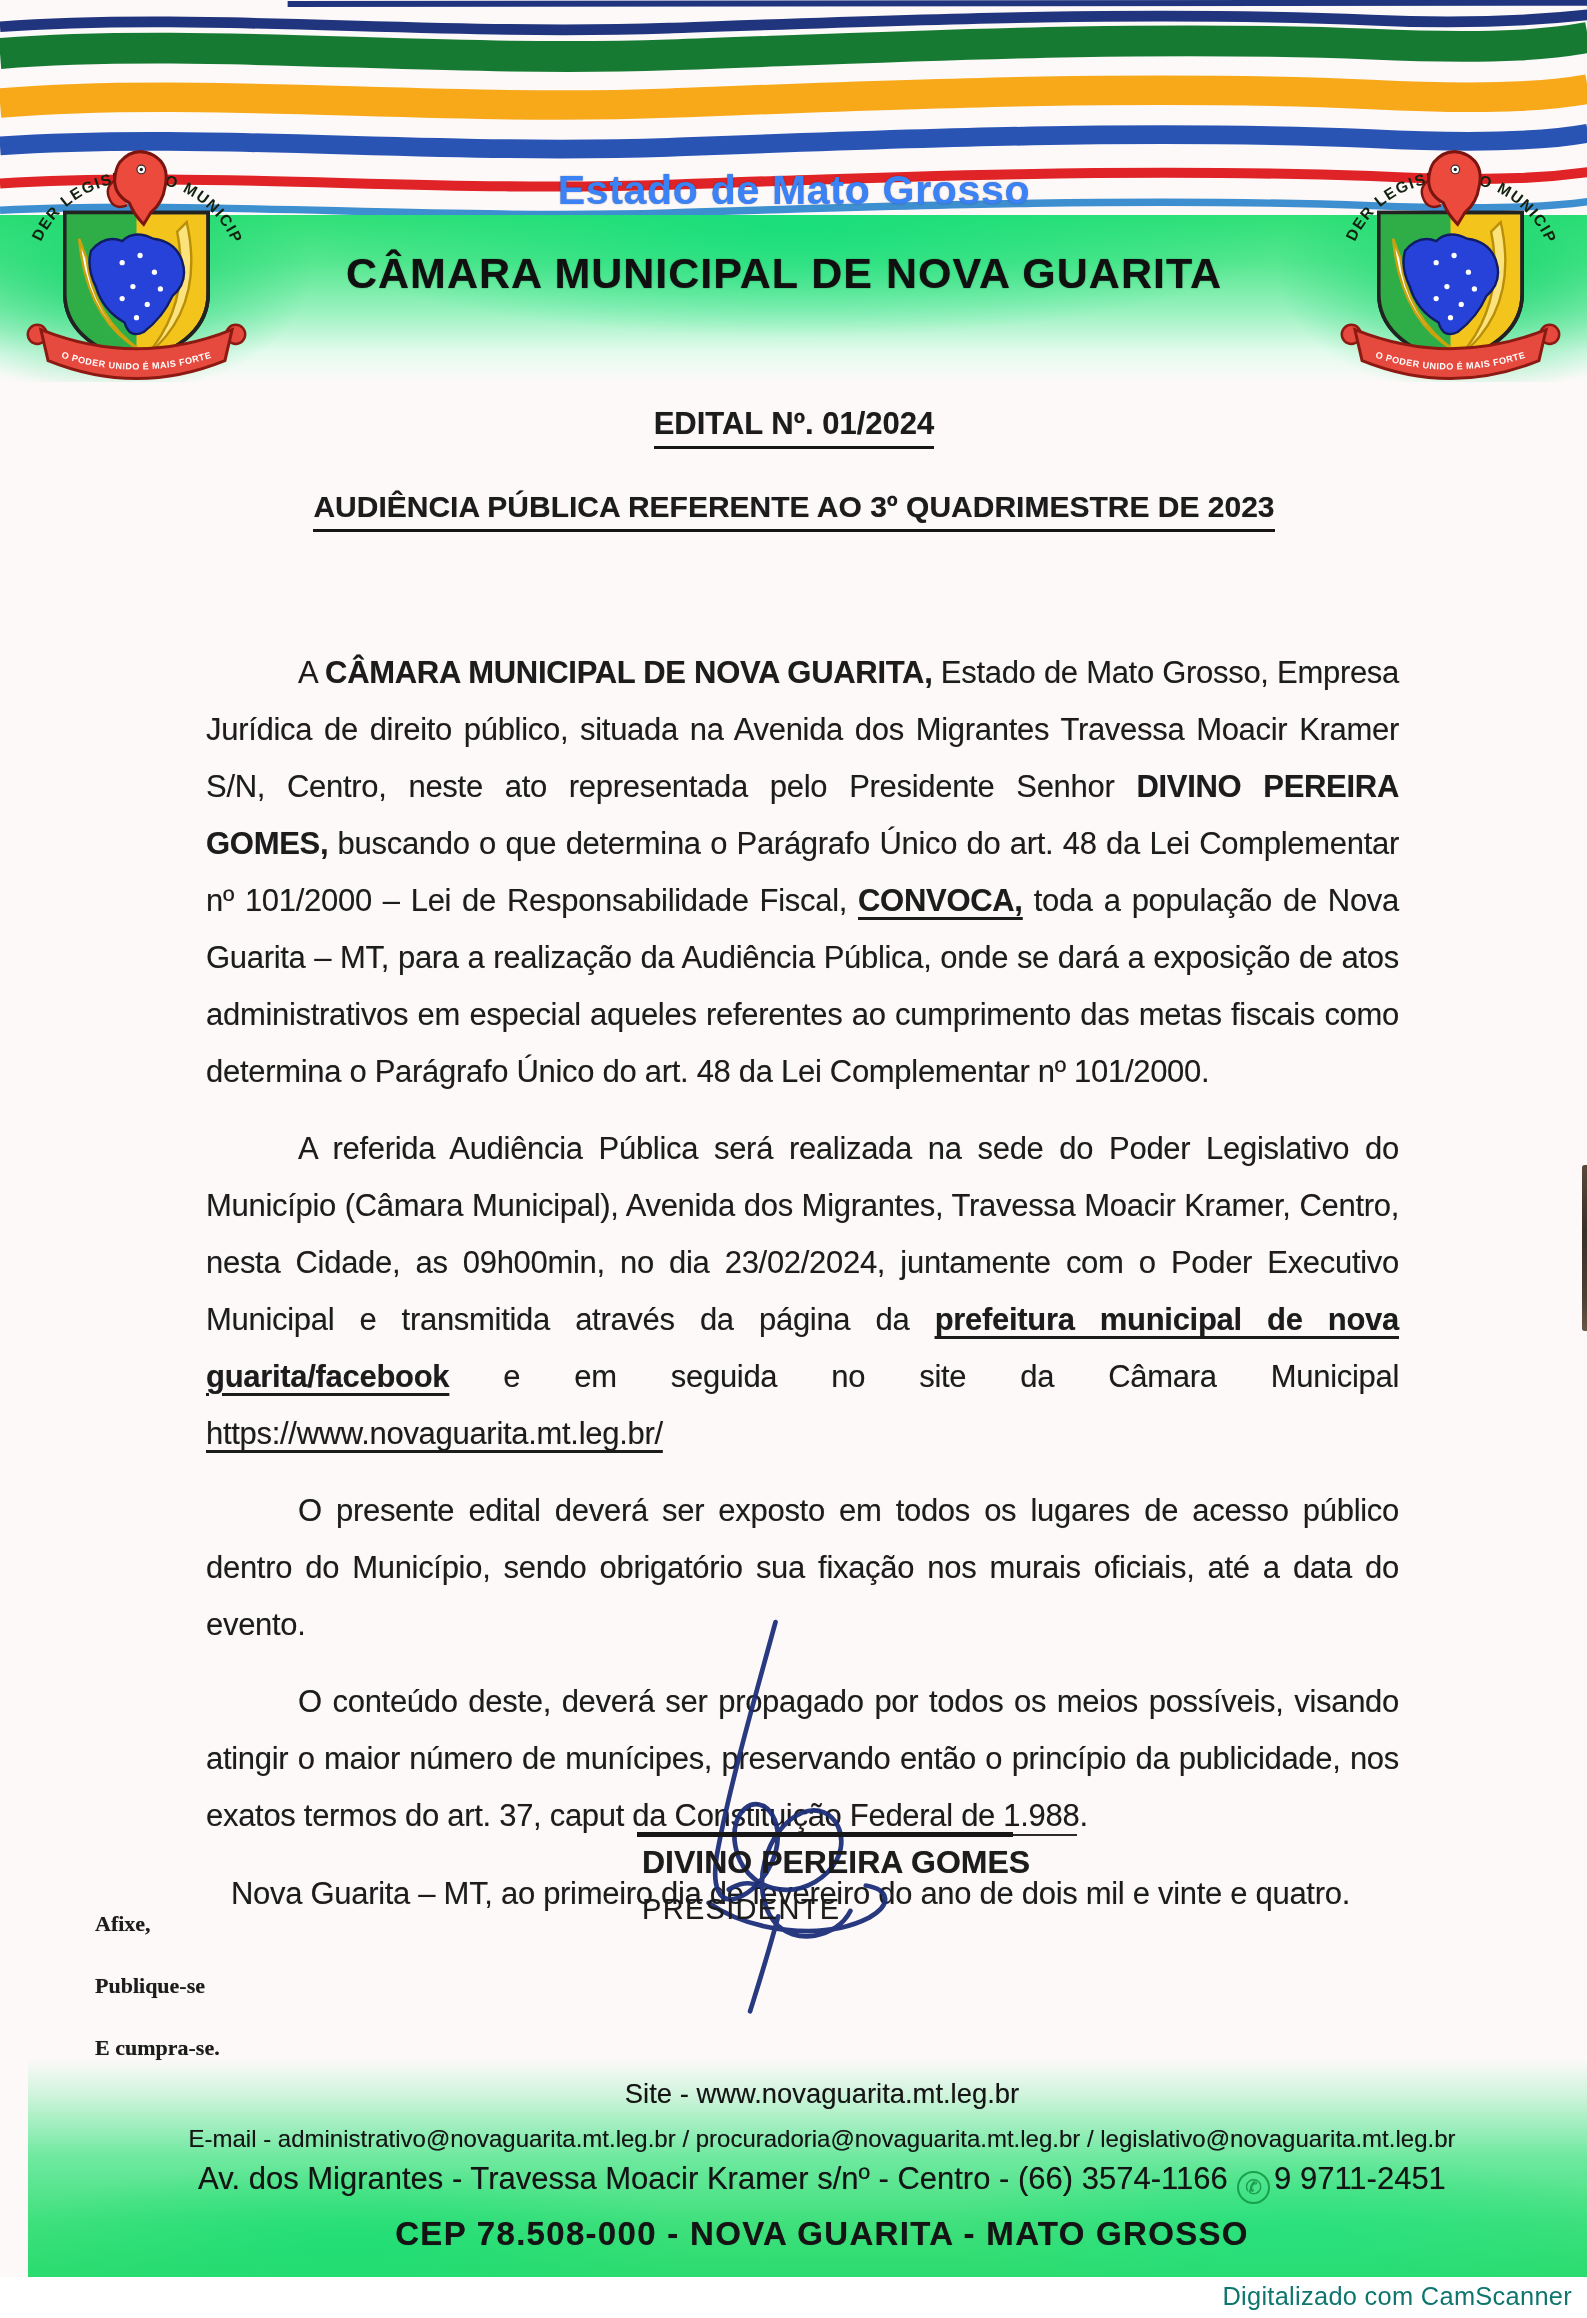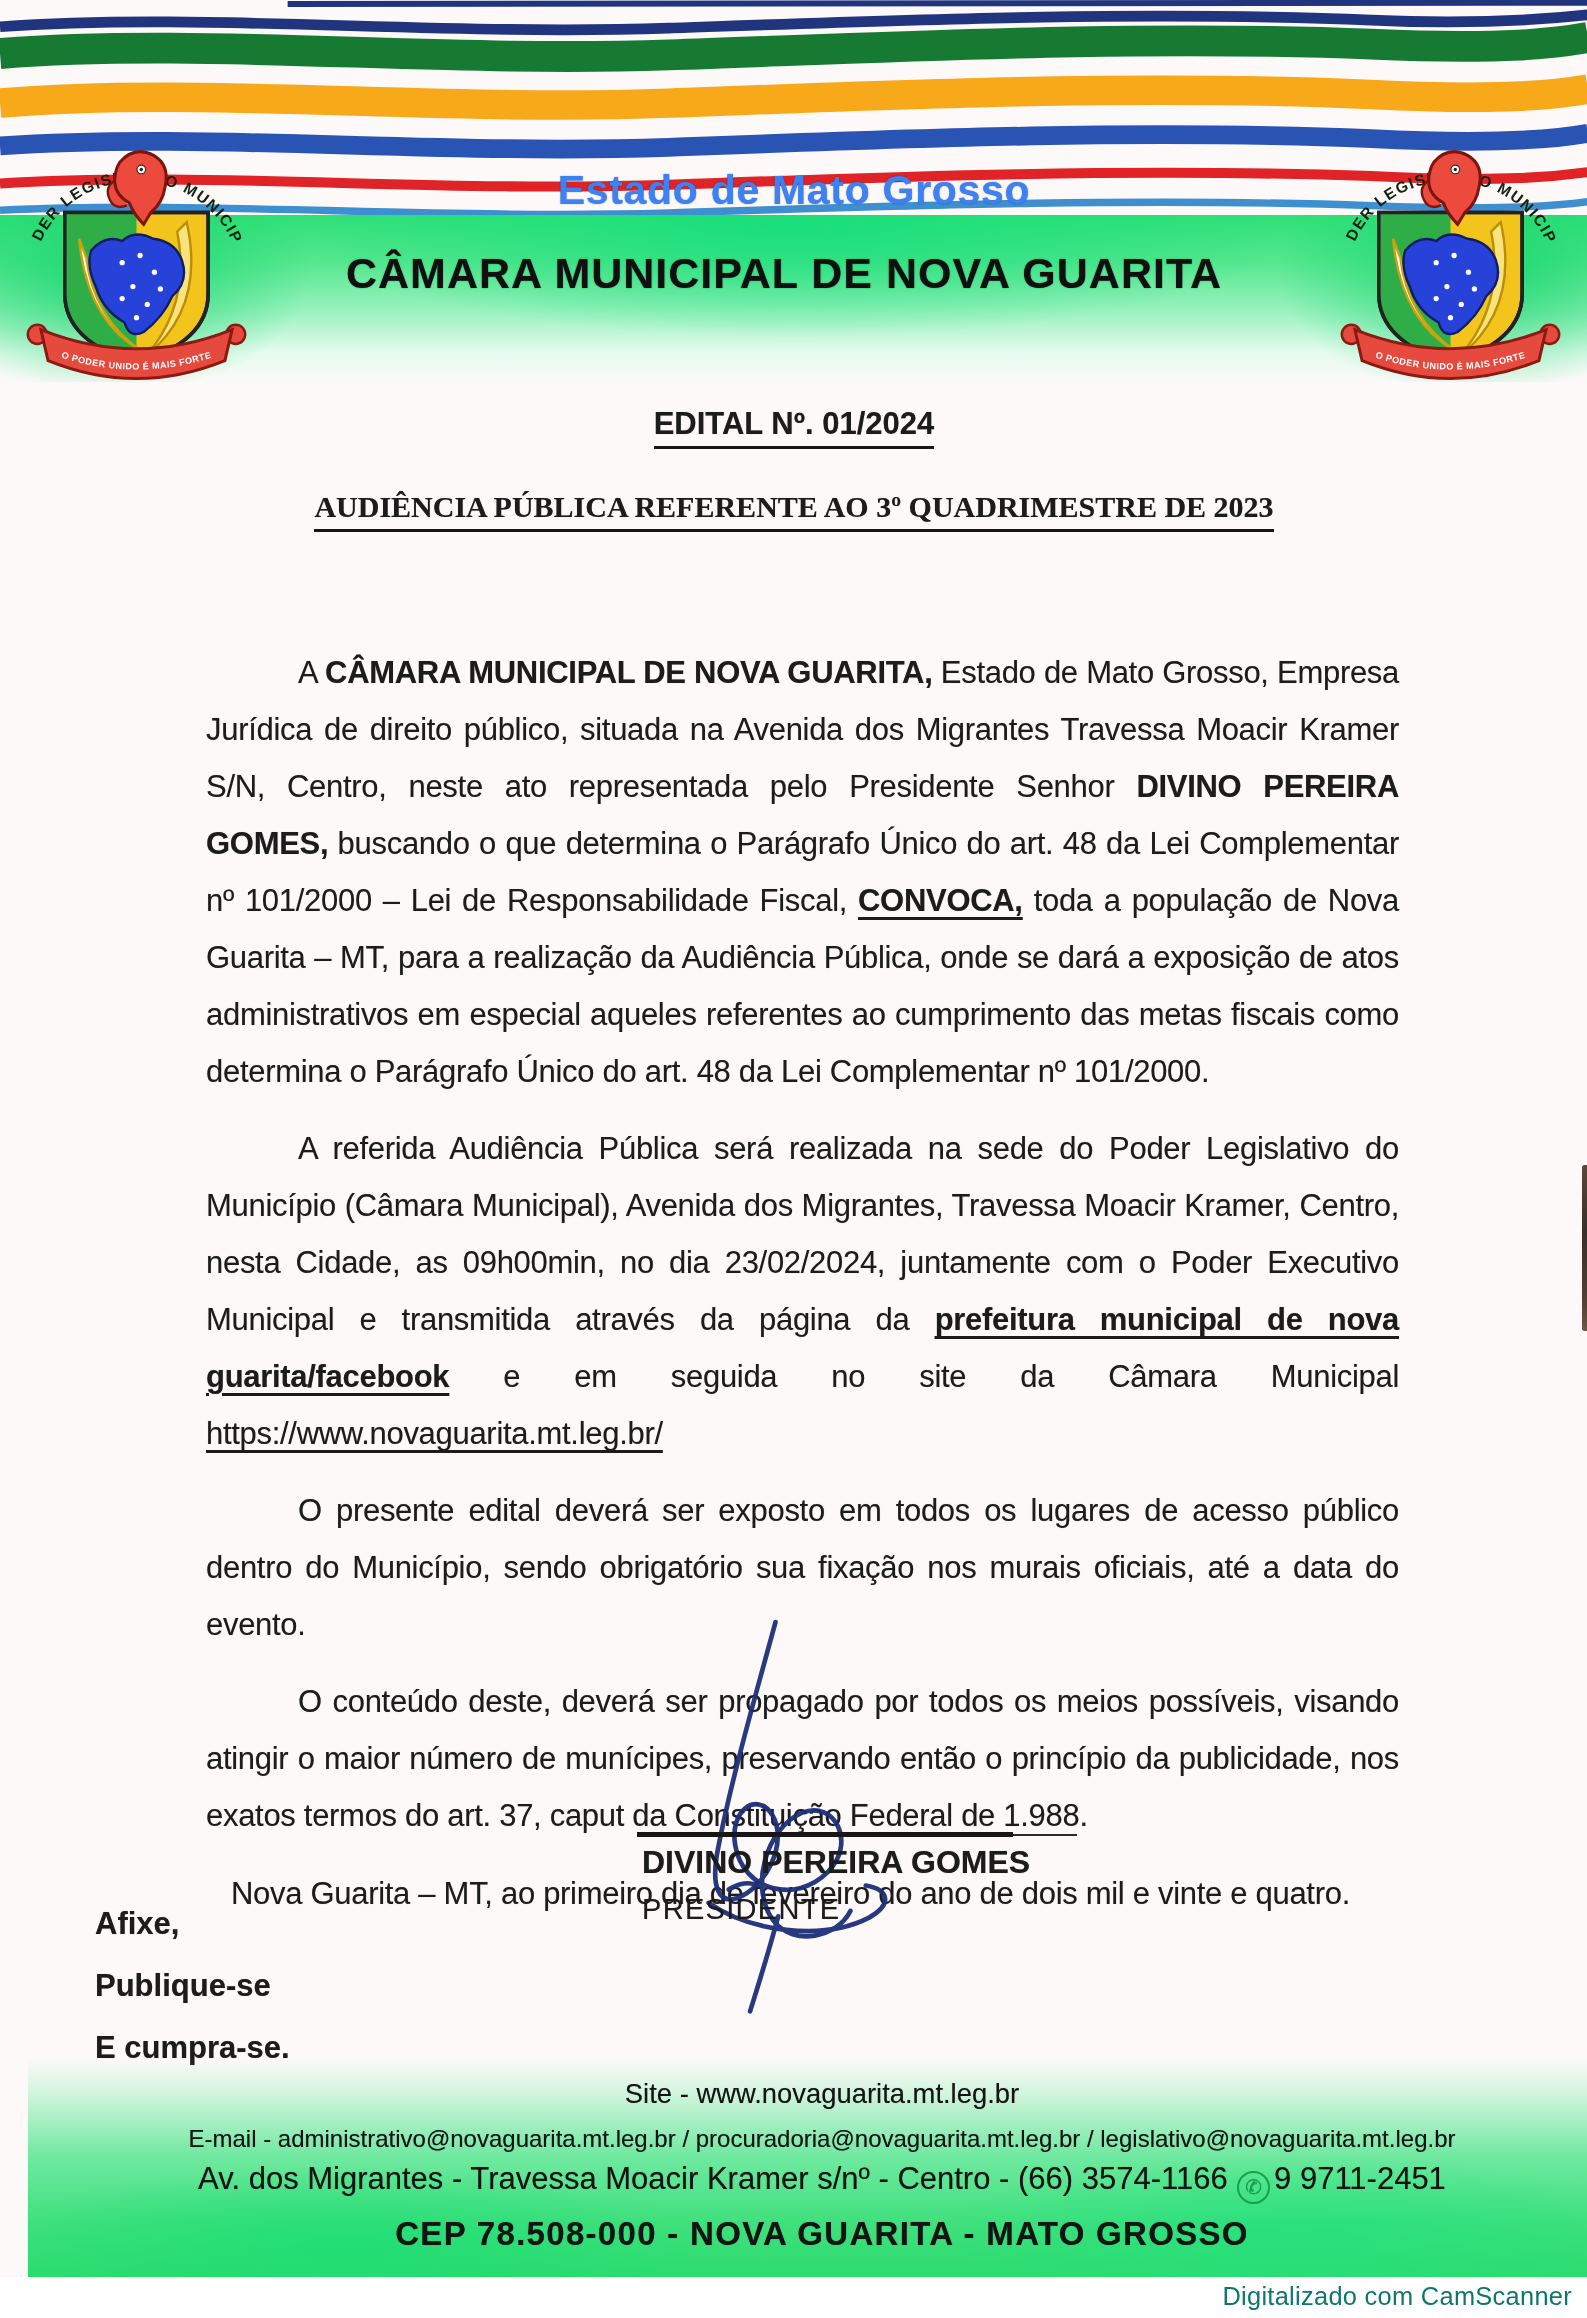--- a/index.html
+++ b/index.html
@@ -42,21 +42,21 @@
     letter-spacing:1px;text-shadow:0 0 1.3px rgba(0,0,0,.5);
   }
   
   .content{position:absolute;top:391px;left:0;width:1588px;}
   .h-center{text-align:center;}
   .edital-no{margin-top:14.7px;font-size:31px;font-weight:bold;}
   .edital-no span, .subject span{
     display:inline-block;border-bottom:3.3px solid #161616;padding-bottom:4.7px;
     text-shadow:0 0 0.7px rgba(0,0,0,.45);
   }
-  .subject{margin-top:41px;font-size:30px;font-weight:bold;font-family:Liberation Serif, serif;}
+  .subject{margin-top:41px;font-size:30px;font-weight:bold;}
   .paragraphs{margin:112px 189px 0 206px;text-align:justify;}
   .para{
     margin:0 0 20px 0;text-indent:92px;
     font-size:31px;line-height:57px;letter-spacing:-0.3px;
     text-shadow:0 0 0.7px rgba(30,30,30,.4);
   }
   .para .b{font-weight:bold;}
   .para .u{text-decoration:underline;text-decoration-thickness:2.7px;text-underline-offset:6px;}
   .date-line{
     margin:21.4px 189px 0 231px;font-size:31px;line-height:57px;letter-spacing:-0.3px;
@@ -70,22 +70,23 @@
     position:absolute;left:642px;top:1844px;width:428px;
     font-size:32px;font-weight:bold;text-shadow:0 0 0.7px rgba(0,0,0,.5);
   }
   .sig-role{
     position:absolute;left:642px;top:1893px;width:388px;
     font-size:29px;letter-spacing:1.3px;text-shadow:0 0 0.7px rgba(0,0,0,.4);
   }
   
   .orders{position:absolute;left:95px;top:1907px;}
   .orders div{
-    font-size:31px;font-weight:bold;line-height:33px;margin-bottom:29px;
+    font-size:22px;font-weight:bold;line-height:33px;margin-bottom:29px;
     text-shadow:0 0 0.7px rgba(0,0,0,.45);
+    font-family:Liberation Serif, serif;
   }
   
   .footer-band{
     position:absolute;left:0;top:2058px;width:1588px;height:219px;
     background-image:
       radial-gradient(ellipse 468px 107px at 20% 85%, rgba(26,222,116,.75), rgba(26,222,116,0) 75%),
       radial-gradient(ellipse 468px 107px at 80% 80%, rgba(30,225,125,.65), rgba(30,225,125,0) 75%),
       linear-gradient(180deg, rgba(100,232,150,0) 0%, rgba(100,232,150,.28) 16%, #6fe9a0 45%, #40e07d 75%, #2bdb6f 100%);
     text-align:center;color:#141414;margin-left:28px;
   }

